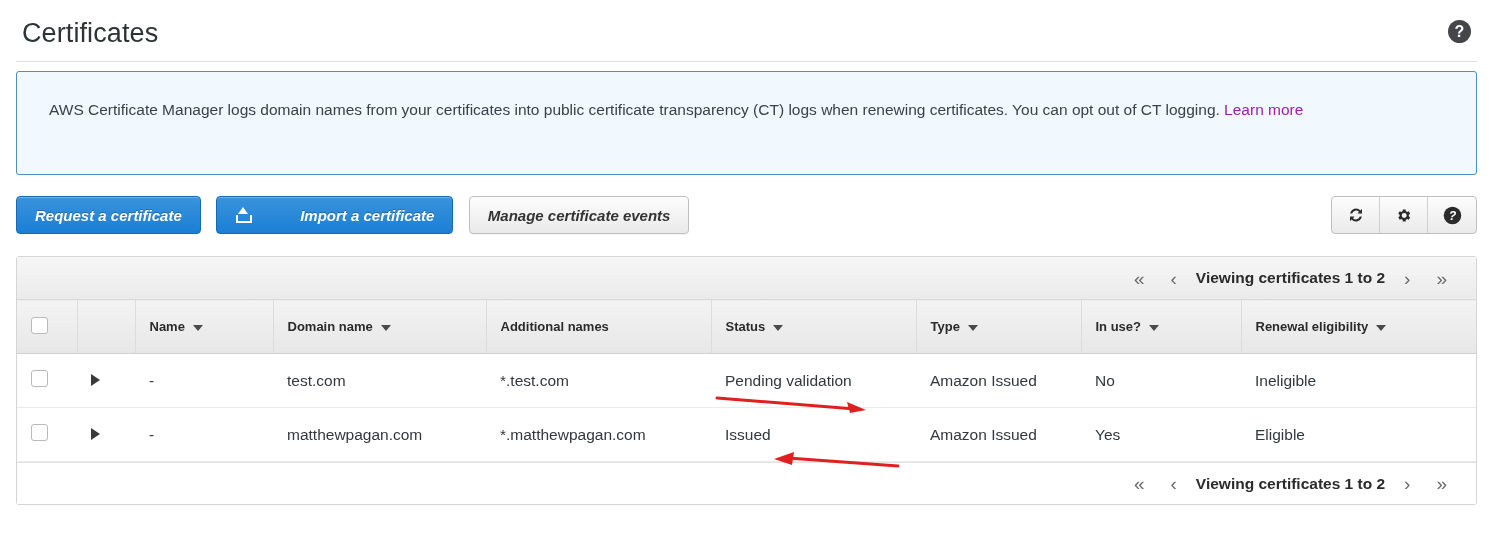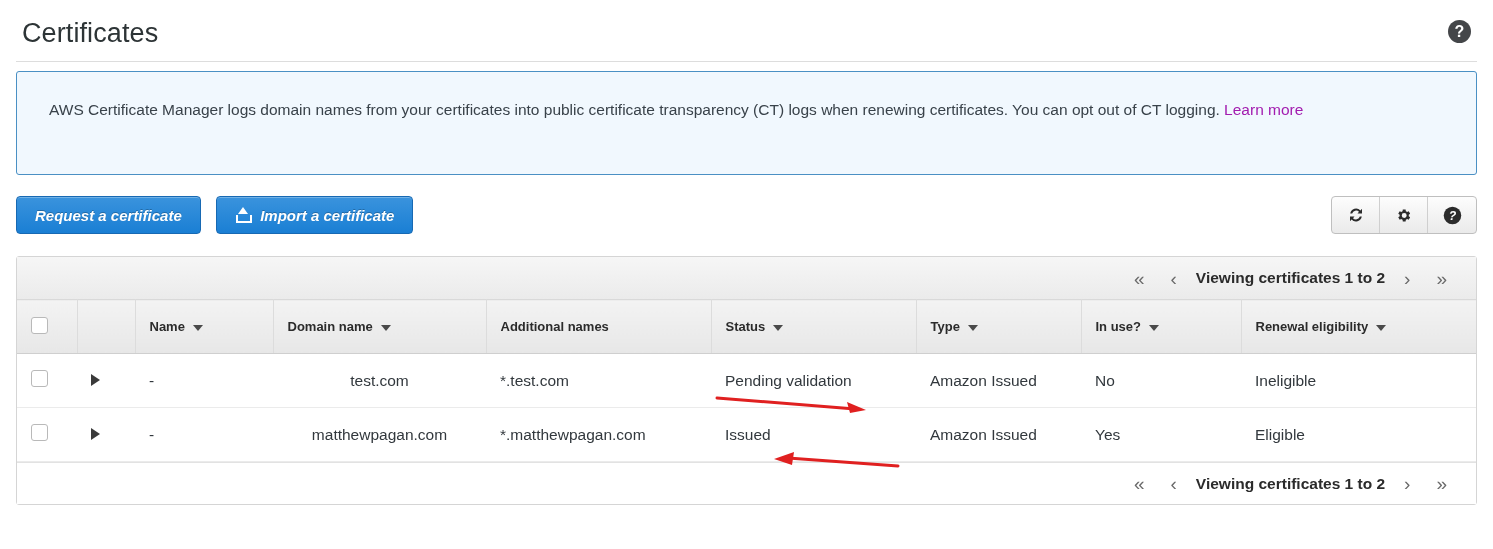--- a/index.html
+++ b/index.html
@@ -102,21 +102,21 @@
     padding: 0 18px;
     box-shadow: 0 1px 0 rgba(0,0,0,.04);
   }
   .btn-disabled {
     background: #f7f7f7;
     border: 1px solid #dcdcdc;
     color: #aaaaaa;
     padding: 0 14px;
     cursor: default;
   }
-  .btn + .btn { margin-left: 11px; }
+  .btn + .btn { margin-left: 11px; gap: 40px; }
 
   .upload-icon {
     display: inline-block;
     width: 16px;
     height: 16px;
     margin-right: 9px;
     position: relative;
   }
   .upload-icon::before {
     content: "";
@@ -252,21 +252,21 @@
     border-left: 9px solid #3a3a3a;
     cursor: pointer;
   }
   .st-pending { color: #d4802a; }
   .st-issued  { color: #2aa44f; }
 
   
   .c-chk  { width: 60px; }
   .c-exp  { width: 58px; }
   .c-name { width: 138px; }
-  .c-dom  { width: 213px; text-align: center; }
+  .c-dom  { width: 213px; }
   .c-add  { width: 225px; }
   .c-stat { width: 205px; }
   .c-type { width: 165px; }
   .c-use  { width: 160px; }
   .c-ren  { width: auto; }
 
   
   .anno { position: absolute; pointer-events: none; }
   #arrow-pending { left: 715px; top: 392px; }
   #arrow-issued  { left: 770px; top: 448px; }
@@ -283,20 +283,23 @@
   <div class="banner-text"><span>AWS Certificate Manager logs domain names from your certificates into public certificate transparency (CT) logs when renewing certificates. You can opt out of CT logging. </span><a class="banner-link" href="#">Learn more</a></div>
 </div>
 
 <div class="toolbar">
   <div class="btn btn-primary">
     <span>Request a certificate</span>
   </div>
   <div class="btn btn-primary">
     <span class="upload-icon"></span>
     <span>Import a certificate</span>
+  </div>
+  <div class="btn btn-default">
+    <span>Manage certificate events</span>
   </div>
 
   <div class="icon-group">
     <div class="icon-btn">
       <svg width="18" height="18" viewBox="0 0 24 24" aria-hidden="true">
         <path d="M20 7.5V3.8l-2.1 2.1A8 8 0 0 0 4.3 10h2.6a5.4 5.4 0 0 1 9.1-2.2L14 9.9h6V7.5z" fill="#2b2b2b"></path>
         <path d="M4 16.5v3.7l2.1-2.1A8 8 0 0 0 19.7 14h-2.6a5.4 5.4 0 0 1-9.1 2.2L10 14.1H4v2.4z" fill="#2b2b2b"></path>
       </svg>
     </div>
     <div class="icon-btn">

